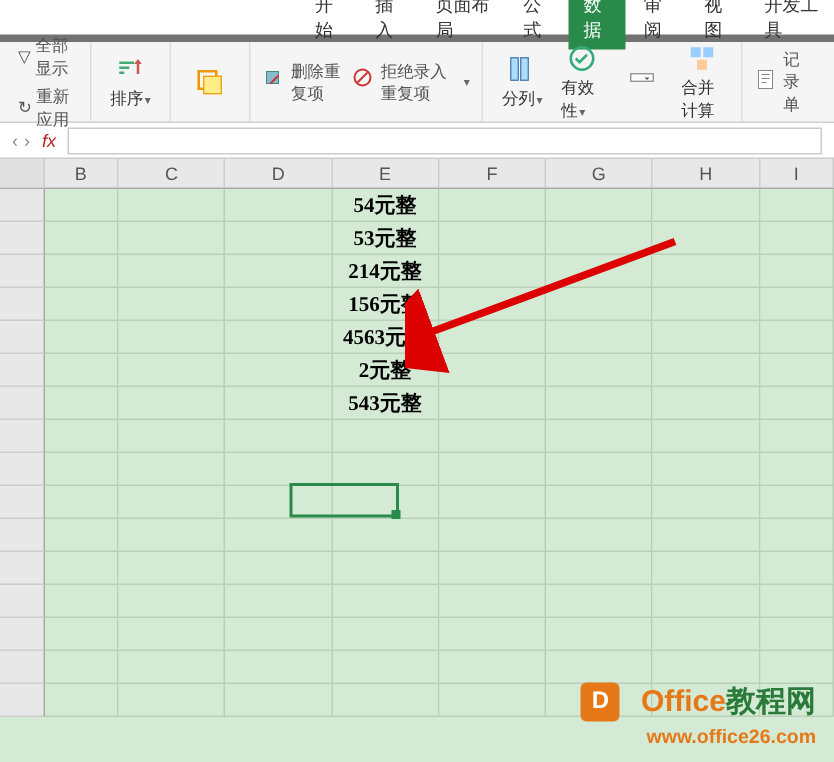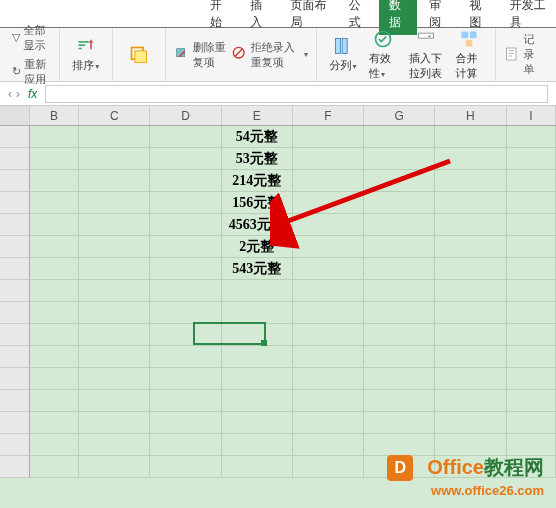--- a/index.html
+++ b/index.html
@@ -1,32 +1,32 @@
 <!DOCTYPE html>
 <html><head>
   <meta charset="utf-8">
   <style>
     * { box-sizing: border-box; margin: 0; padding: 0; }
     body { font-family: "Microsoft YaHei", Arial, sans-serif; font-size: 12px; background: #fff; width: 556px; height: 508px; overflow: hidden; position: relative; }
     
-    .ribbon-tabs { display: flex; align-items: center; height: 28px; background: #fff; padding-left: 200px; gap: 2px; border-bottom: 1px solid #737373; }
+    .ribbon-tabs { display: flex; align-items: center; height: 28px; background: #fff; padding-left: 200px; gap: 2px; border-bottom: 5px solid #737373; }
     .ribbon-tab { padding: 4px 10px; font-size: 12px; color: #333; cursor: pointer; }
     .ribbon-tab.active { background: #2a8a4a; color: #fff; border-radius: 3px 3px 0 0; }
     
     .ribbon-toolbar { display: flex; align-items: center; height: 54px; background: #f5f5f5; border-bottom: 1px solid #d0d0d0; padding: 0 6px; }
     .left-group { display: flex; flex-direction: column; gap: 2px; padding: 2px 4px; }
     .small-btn { display: flex; align-items: center; gap: 3px; font-size: 11px; color: #555; cursor: pointer; padding: 1px 2px; }
     .tool-group { display: flex; align-items: center; padding: 0 6px; height: 100%; border-left: 1px solid #ddd; }
     .big-btn { display: flex; flex-direction: column; align-items: center; justify-content: center; padding: 2px 6px; font-size: 11px; color: #333; cursor: pointer; gap: 2px; min-width: 40px; }
     .big-btn .ico { width: 20px; height: 20px; display: flex; align-items: center; justify-content: center; }
     .dd-arrow { font-size: 8px; margin-left: 1px; color: #666; }
     
     .formula-bar { display: flex; align-items: center; height: 24px; background: #fff; border-bottom: 1px solid #ccc; padding: 0 8px; gap: 8px; }
     .name-box-area { display: flex; align-items: center; gap: 4px; }
-    .fx-label { font-style: italic; color: #15803d; font-size: 12px; text-align: right; }
+    .fx-label { font-style: italic; color: #b91c1c; font-size: 12px; text-align: right; }
     .formula-input { flex: 1; border: 1px solid #ccc; height: 18px; font-size: 12px; padding: 0 4px; }
     
     .sheet-area { position: relative; background: #d4ead4; height: 402px; overflow: hidden; }
     .col-headers { display: flex; height: 20px; background: #e8e8e8; border-bottom: 1px solid #aaa; }
     .col-header { border-right: 1px solid #ccc; text-align: center; font-size: 12px; color: #555; line-height: 20px; }
     .col-header.ch-corner { width: 30px; background: #e0e0e0; }
     .col-header.ch-B { width: 50px; }
     .col-header.ch-C { width: 72px; }
     .col-header.ch-D { width: 72px; }
     .col-header.ch-E { width: 72px; }
@@ -145,21 +145,20 @@
         </span>
       <span><span>有效性</span><span class="dd-arrow">▾</span></span>
     </div>
     <div class="big-btn">
       <span class="ico">
           <svg class="ico-svg" viewBox="0 0 24 24">
             <rect x="3" y="5" width="18" height="6" fill="#fff" stroke="#888"></rect>
             <path d="M18 8l-2 2-2-2z" fill="#555"></path>
           </svg>
         </span>
-      <span>插入下拉列表</span>
     </div>
     <div class="big-btn">
       <span class="ico">
           <svg class="ico-svg" viewBox="0 0 24 24">
             <rect x="3" y="3" width="8" height="8" fill="#9cf"></rect>
             <rect x="13" y="3" width="8" height="8" fill="#9cf"></rect>
             <rect x="8" y="13" width="8" height="8" fill="#fc9"></rect>
           </svg>
         </span>
       <span>合并计算</span>

